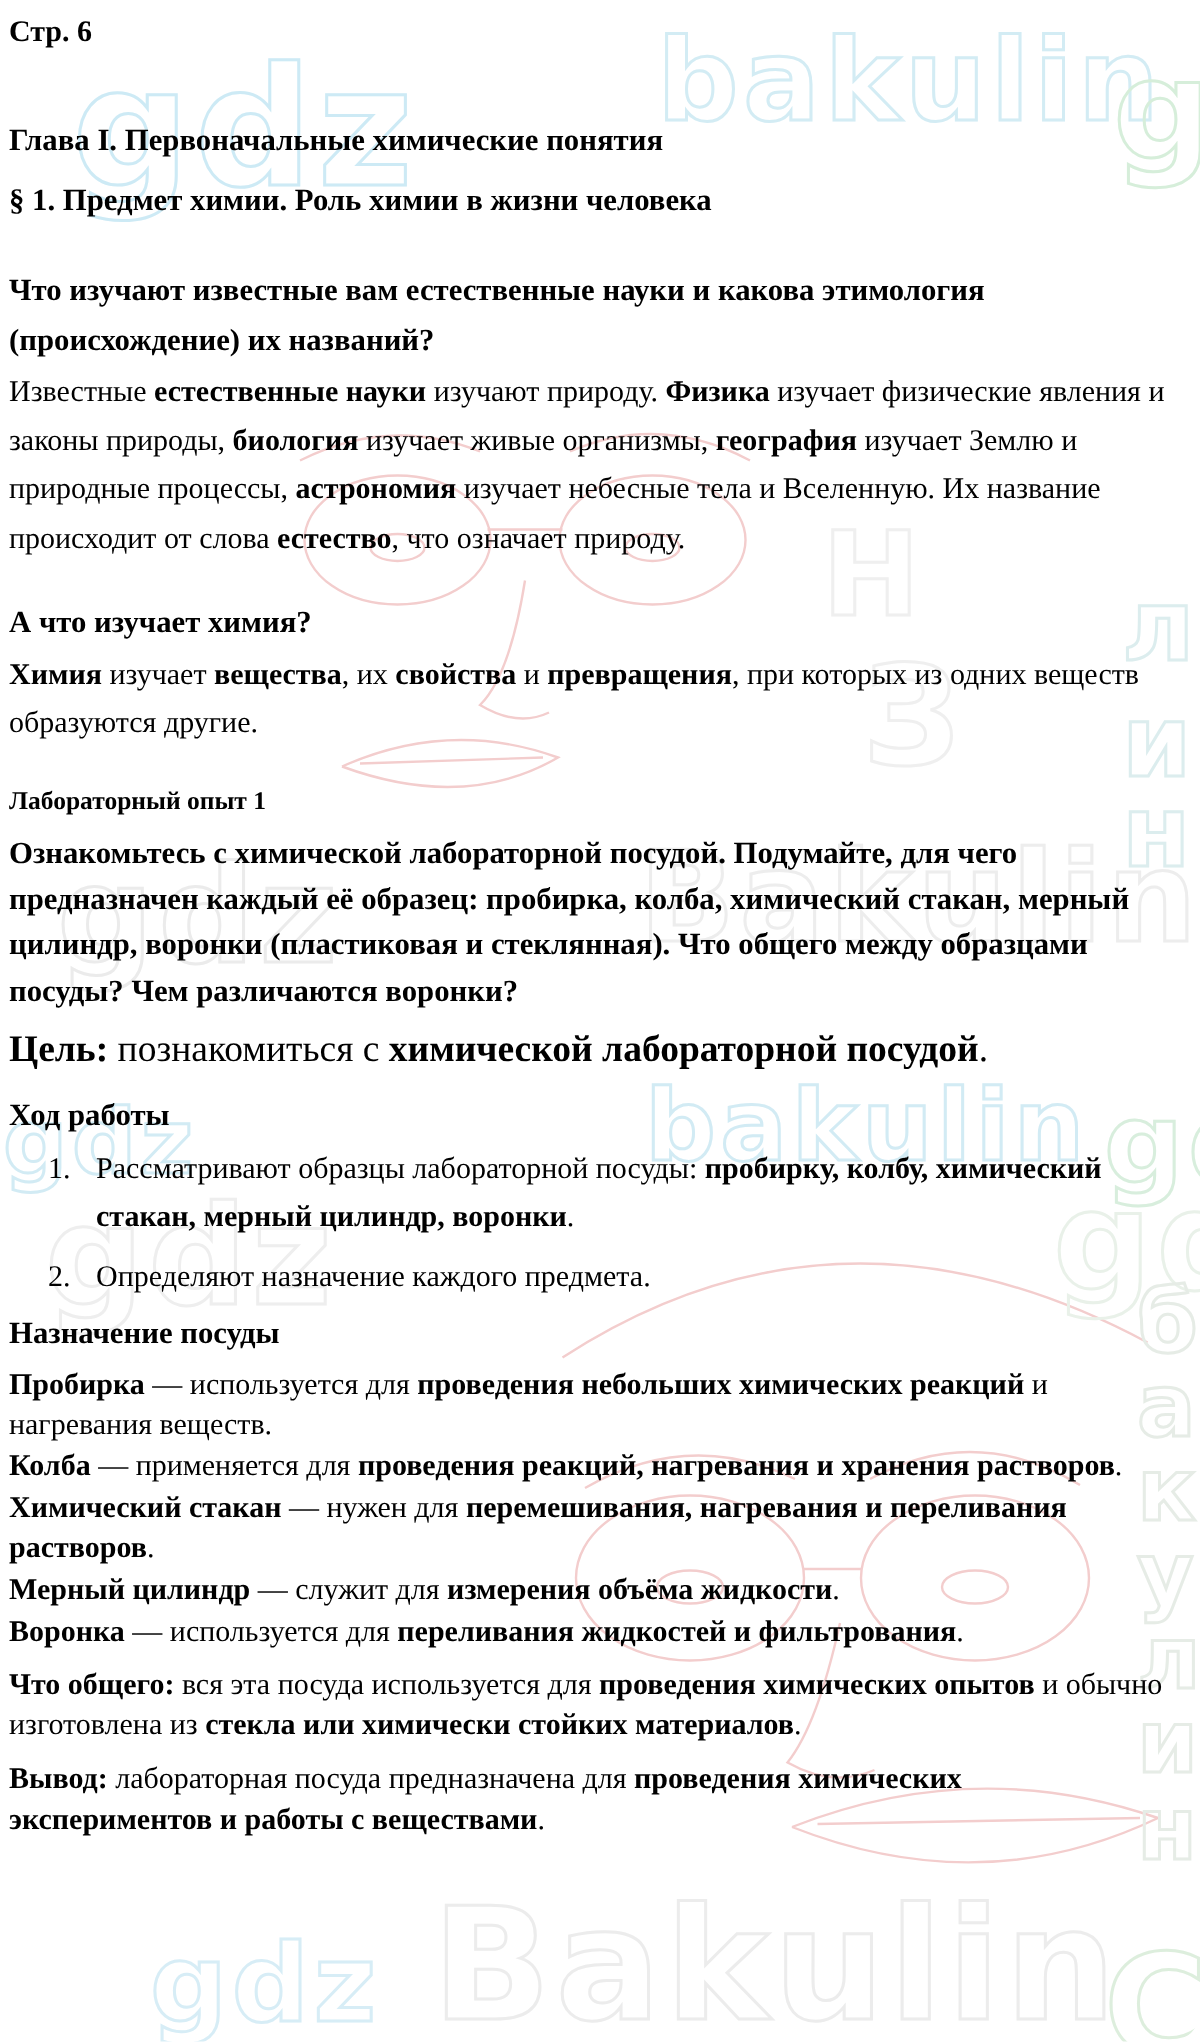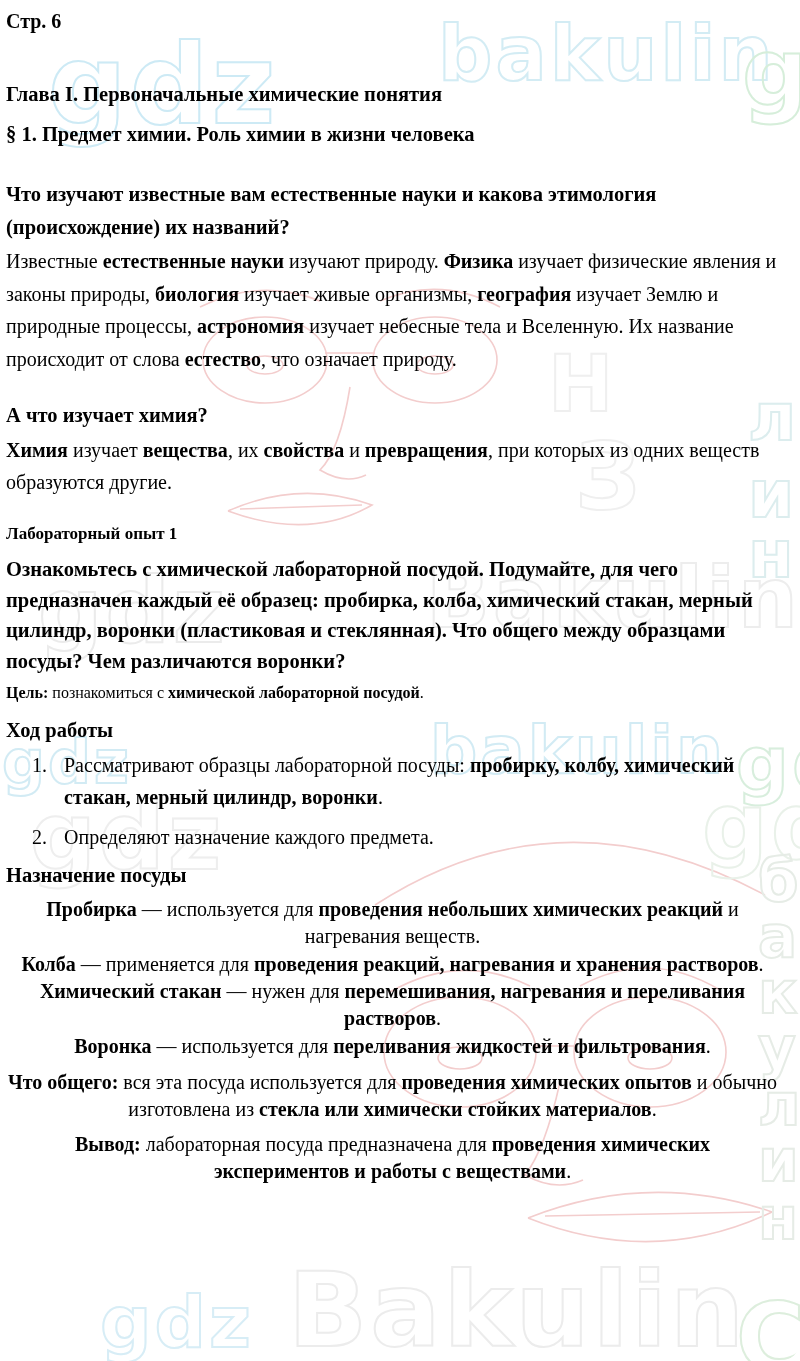--- a/index.html
+++ b/index.html
@@ -25,26 +25,26 @@
   main{position:relative;z-index:1;padding:6px 21px 0 6px;}
   .blk{margin:0;}
   .blk .b{font-weight:700;}
   .page-label{font-size:20px;line-height:1.35;margin:2px 0 46px;}
   .chapter-heading{font-size:20.5px;line-height:1.35;margin:0 0 12px;}
   .section-heading{font-size:20.5px;line-height:1.35;margin:0 0 30px;}
   .question-heading{font-size:20.5px;line-height:1.58;margin:24px 0 2px;}
   .para{font-size:20px;line-height:1.63;margin:0 0 20px;}
   .lab-heading{font-size:17px;line-height:1.35;margin:24px 0 8px;}
   .task-para{font-size:20.5px;line-height:1.5;margin:0 0 4px;}
-  .goal-para{font-size:16px;line-height:1.55;margin:0 0 10px;}
+  .goal-para{font-size:25px;line-height:1.55;margin:0 0 10px;}
   .subheading{font-size:20.5px;line-height:1.4;margin:0 0 6px;}
   .list-item{font-size:20px;line-height:1.58;margin:0 0 8px;display:flex;}
   .list-item .num{flex:0 0 58px;padding-left:26px;box-sizing:border-box;}
   .list-item .li-text{flex:1 1 auto;}
-  .tight-para{font-size:20px;line-height:1.34;margin:0 0 1px;text-align:center;}
+  .tight-para{font-size:20px;line-height:1.34;margin:0 0 1px;}
   .gap-top{margin-top:9px;}
 </style>
 </head>
 <body style="background: rgb(255, 255, 255); color: rgb(0, 0, 0); --sketch-stroke: #f3cdcd;">
 
 <div class="watermark-layer">
 
   <svg class="sketch" style="left:170px;top:265px;" width="360" height="290" viewBox="0 0 360 290">
     <path d="M30,42 Q90,12 150,36"></path>
     <path d="M210,36 Q270,10 330,42"></path>
@@ -116,16 +116,17 @@
       <span class="li-text"><span>Рассматривают образцы лабораторной посуды: </span><span class="b">пробирку, колбу, химический стакан, мерный цилиндр, воронки</span><span>.</span></span>
     </div>
     <div class="blk list-item">
       <span class="num">2.</span>
       <span class="li-text"><span>Определяют назначение каждого предмета.</span></span>
     </div>
     <div class="blk subheading"><span class="b">Назначение посуды</span></div>
     <div class="blk tight-para"><span class="b">Пробирка</span><span> — используется для </span><span class="b">проведения небольших химических реакций</span><span> и нагревания веществ.</span></div>
     <div class="blk tight-para"><span class="b">Колба</span><span> — применяется для </span><span class="b">проведения реакций, нагревания и хранения растворов</span><span>.</span></div>
     <div class="blk tight-para"><span class="b">Химический стакан</span><span> — нужен для </span><span class="b">перемешивания, нагревания и переливания растворов</span><span>.</span></div>
+    <div class="blk tight-para"><span class="b">Мерный цилиндр</span><span> — служит для </span><span class="b">измерения объёма жидкости</span><span>.</span></div>
     <div class="blk tight-para"><span class="b">Воронка</span><span> — используется для </span><span class="b">переливания жидкостей и фильтрования</span><span>.</span></div>
     <div class="blk tight-para gap-top"><span class="b">Что общего:</span><span> вся эта посуда используется для </span><span class="b">проведения химических опытов</span><span> и обычно изготовлена из </span><span class="b">стекла или химически стойких материалов</span><span>.</span></div>
     <div class="blk tight-para gap-top"><span class="b">Вывод:</span><span> лабораторная посуда предназначена для </span><span class="b">проведения химических экспериментов и работы с веществами</span><span>.</span></div>
   </main>
 
 </body></html>

